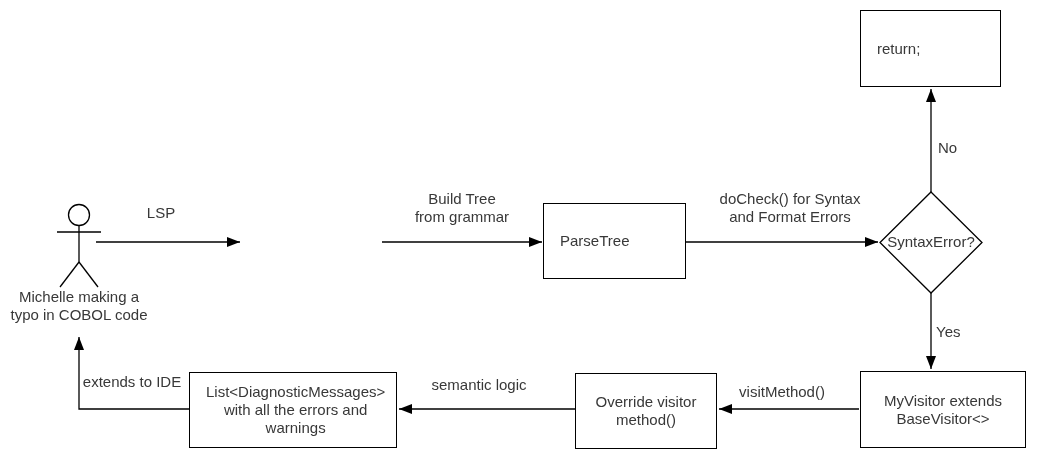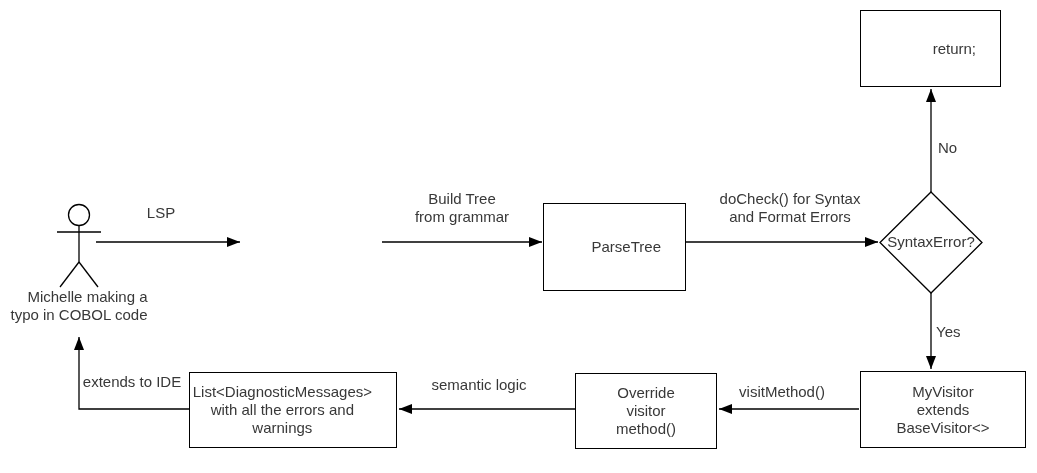--- a/index.html
+++ b/index.html
@@ -22,23 +22,23 @@
     inset: 0;
     width: 1037px;
     height: 473px;
   }
   .node {
     position: absolute;
     background: #ffffff;
     border: 1px solid #000000;
     display: flex;
     align-items: center;
-    justify-content: flex-end;
+    justify-content: flex-start;
     text-align: center;
-    padding: 2px 24px;
+    padding: 2px 16px;
     color: #383838;
   }
   .edge-label {
     position: absolute;
     white-space: pre-line;
     text-align: center;
     color: #383838;
     transform: translateX(-50%);
   }
   .edge-label.side {
@@ -52,27 +52,27 @@
     transform: translate(-50%, -50%);
     white-space: nowrap;
     color: #383838;
   }
   .actor-label {
     position: absolute;
     left: 79px;
     top: 288px;
     transform: translateX(-50%);
     white-space: pre-line;
-    text-align: right;
+    text-align: center;
     color: #383838;
   }
   
   .n-return            { left: 860px; top: 10px;  width: 141px; height: 77px; }
   .n-lsp-engine        { left: 241px; top: 203px; width: 141px; height: 76px; }
-  .n-parse-tree        { left: 543px; top: 203px; width: 143px; height: 88px; }
+  .n-parse-tree        { left: 543px; top: 203px; width: 143px; height: 76px; }
   .n-my-visitor        { left: 860px; top: 371px; width: 166px; height: 77px; }
   .n-override-visitor  { left: 575px; top: 373px; width: 142px; height: 76px; }
   .n-diagnostics       { left: 189px; top: 372px; width: 208px; height: 76px; }
   
   .l-lsp            { left: 161px; top: 204px; }
   .l-build-tree     { left: 462px; top: 190px; }
   .l-do-check       { left: 790px; top: 190px; }
   .l-no             { left: 938px; top: 139px; }
   .l-yes            { left: 936px; top: 323px; }
   .l-visit-method   { left: 782px; top: 375px; margin-top: 8px; }

